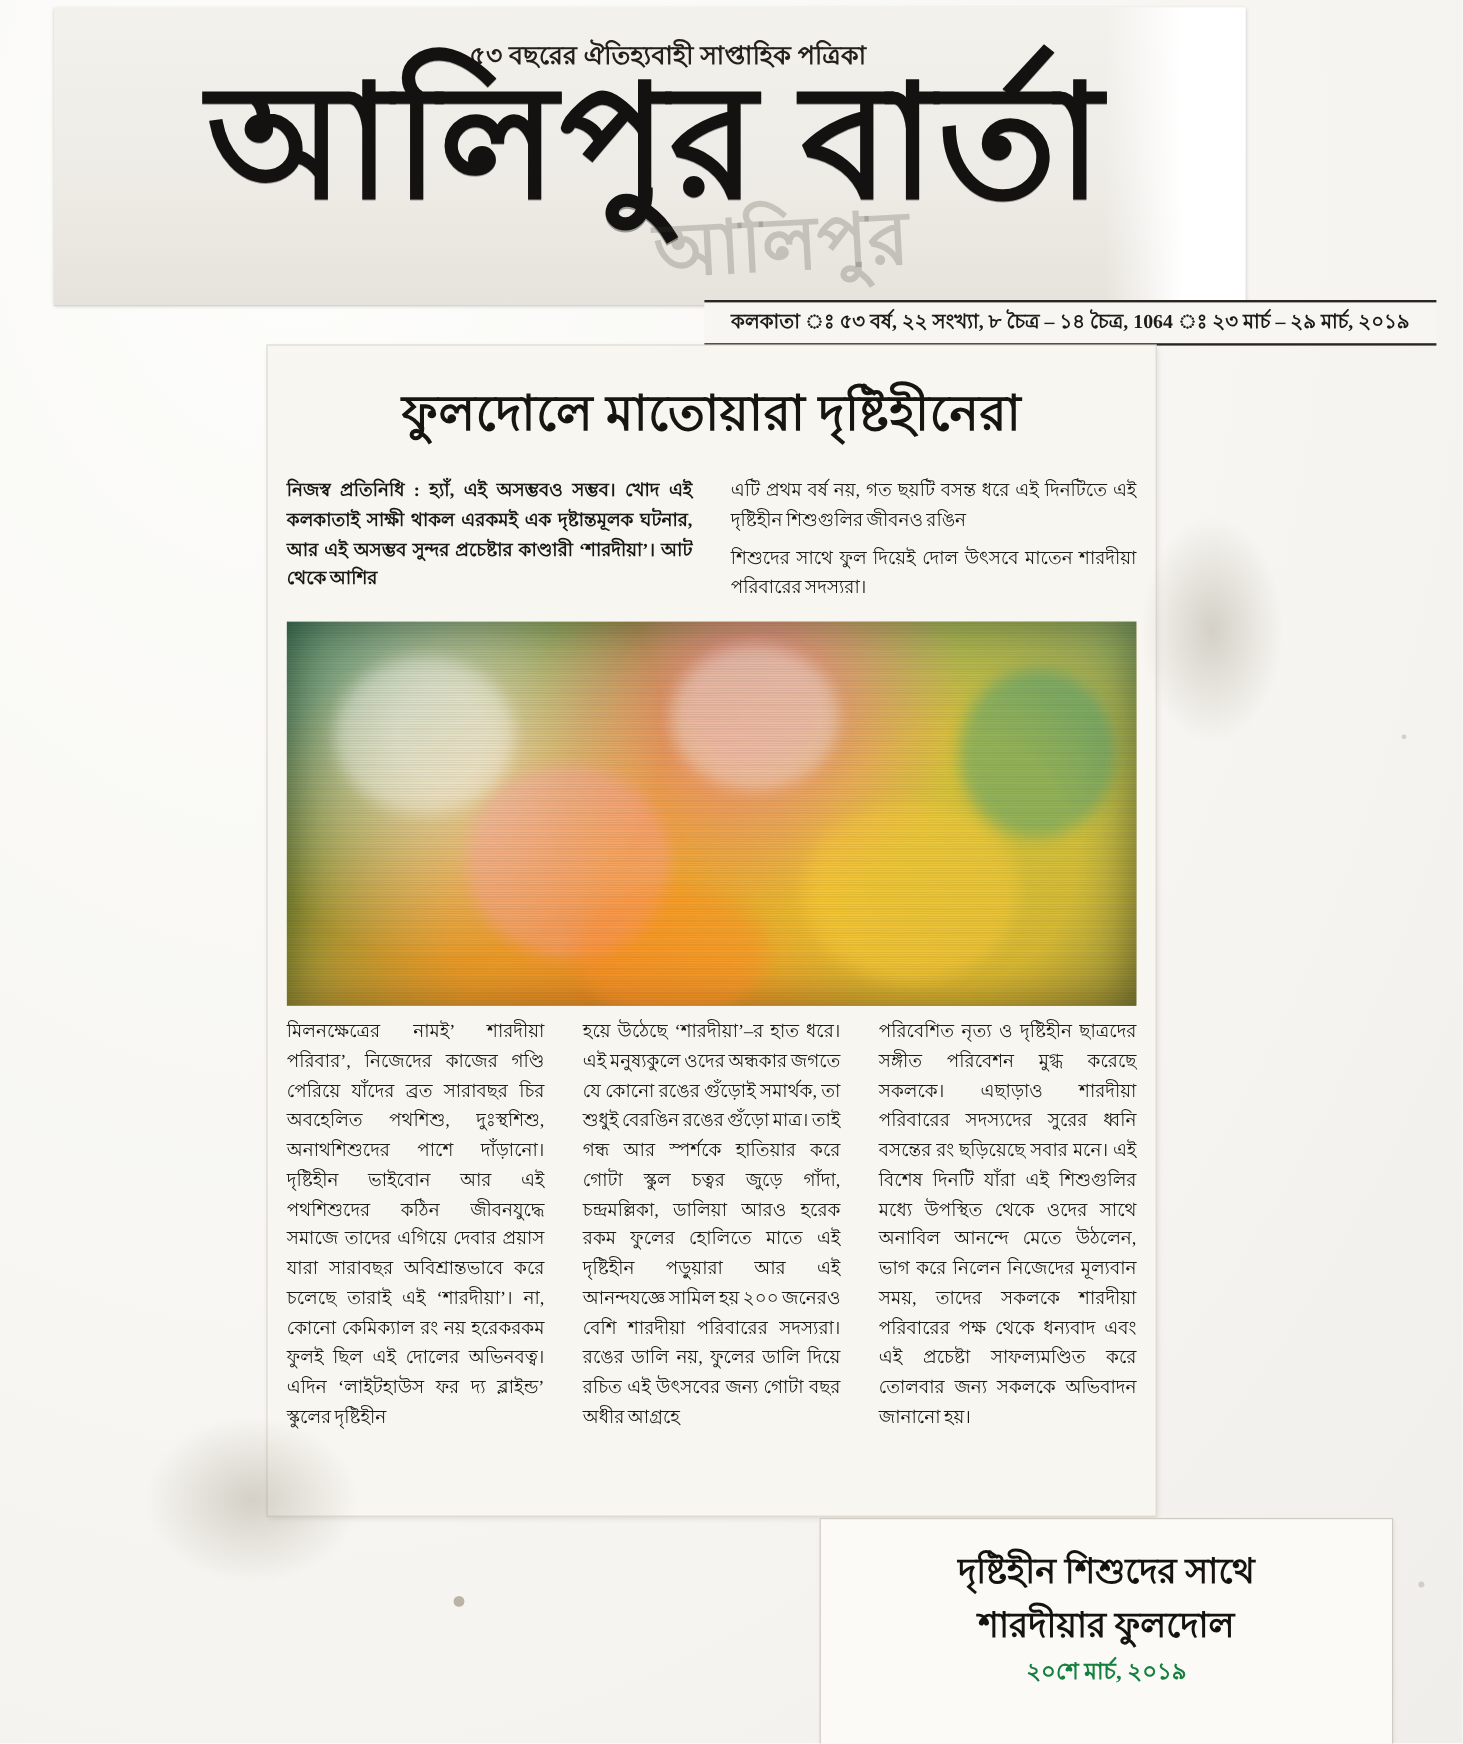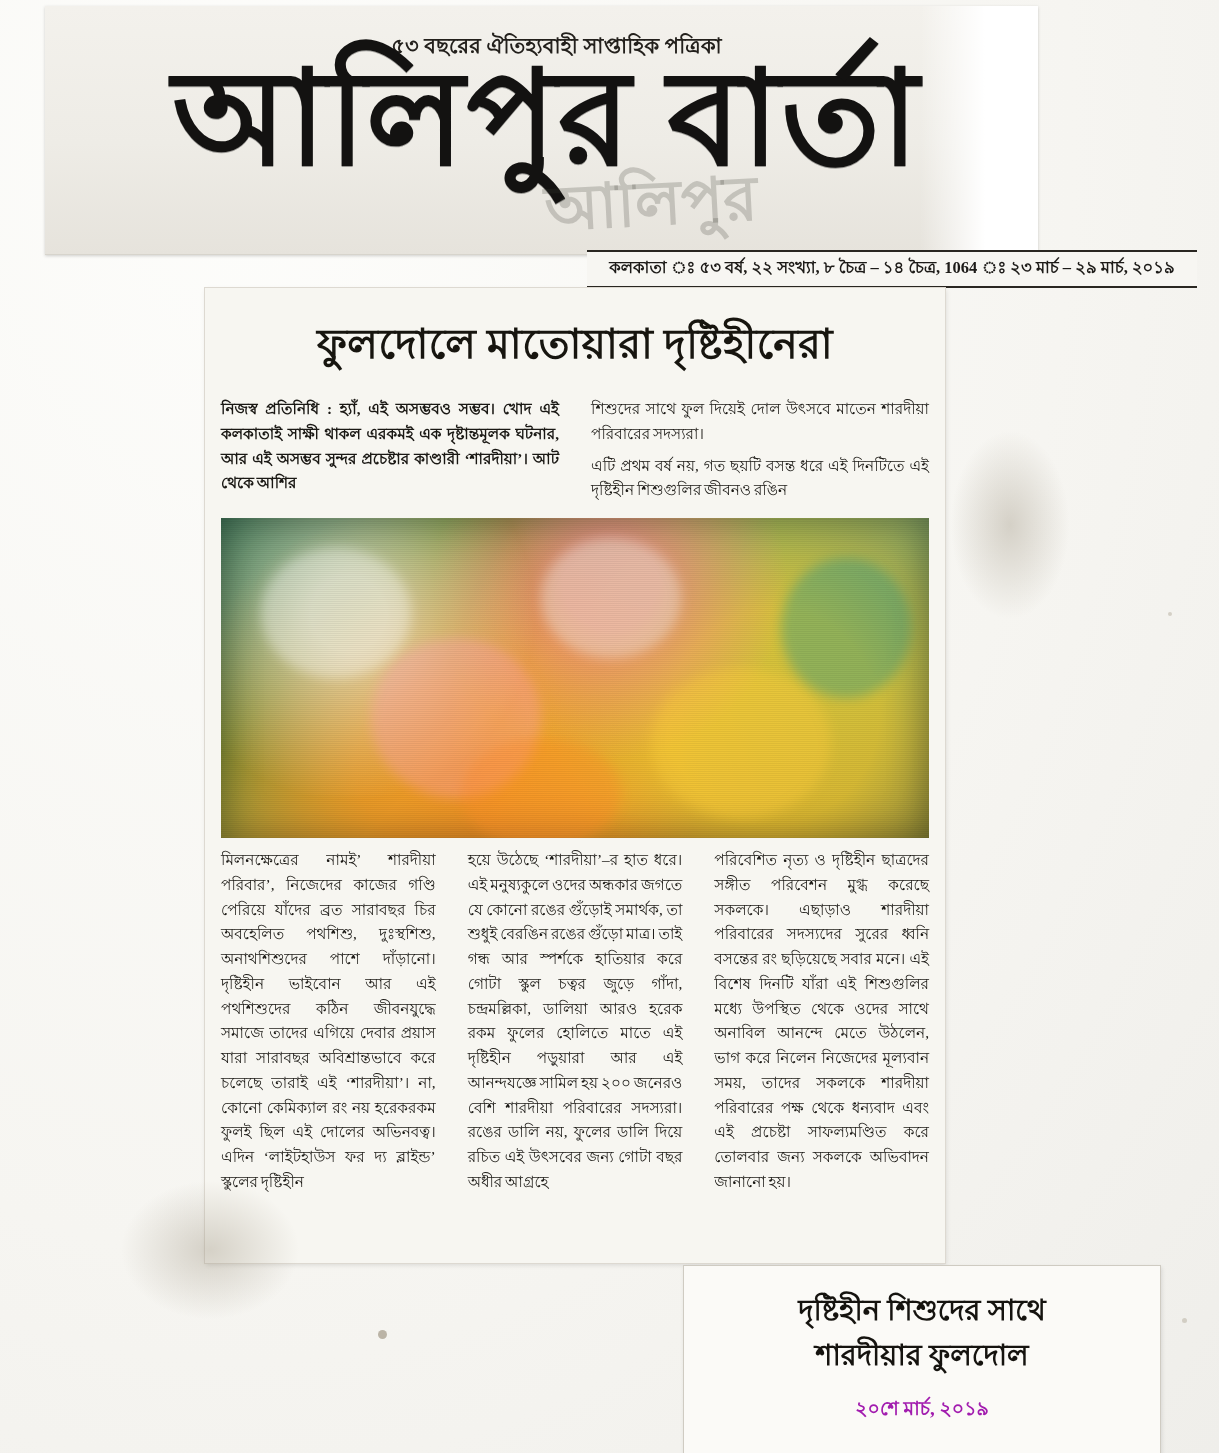--- a/index.html
+++ b/index.html
@@ -92,21 +92,21 @@
     color: #1d1b18;
     border-top: 2px solid #2a2722;
     border-bottom: 2px solid #2a2722;
     padding: 3px 0 4px;
     background: #f7f6f2;
   }
 
   
   .article {
     position: absolute;
-    left: 205px;
+    left: 223px;
     top: 288px;
     width: 740px;
     height: 975px;
     background: #f7f6f1;
     box-shadow: 0 0 0 1px #ddd9d1, 1px 2px 5px rgba(0,0,0,.12);
     padding: 14px 16px 10px;
     box-sizing: border-box;
   }
   .headline {
     text-align: center;
@@ -173,24 +173,24 @@
     padding: 22px 10px 10px;
     text-align: center;
   }
   .caption-line {
     font-size: 29px;
     font-weight: bold;
     color: #15130f;
     line-height: 1.55;
   }
   .caption-date {
-    margin-top: 16px;
+    margin-top: 0;
     font-size: 19px;
     font-weight: bold;
-    color: #a21caf;
+    color: #15803d;
   }
 
   
   .speck{ position:absolute; background:#b9b2a4; border-radius:50%; opacity:.55;}
   .smudge{
     position:absolute;
     background: radial-gradient(ellipse at center, rgba(150,140,120,.35), rgba(150,140,120,0) 70%);
   }
 </style>
 </head>
@@ -208,22 +208,22 @@
 
   <div class="article">
 
     <div class="headline">ফুলদোলে মাতোয়ারা দৃষ্টিহীনেরা</div>
 
     <div class="cols">
       <div class="col">
         <p class="lead">নিজস্ব প্রতিনিধি : হ্যাঁ, এই অসম্ভবও সম্ভব। খোদ এই কলকাতাই সাক্ষী থাকল এরকমই এক দৃষ্টান্তমূলক ঘটনার, আর এই অসম্ভব সুন্দর প্রচেষ্টার কাণ্ডারী ‘শারদীয়া’। আট থেকে আশির</p>
       </div>
       <div class="col">
+        <p>এটি প্রথম বর্ষ নয়, গত ছয়টি বসন্ত ধরে এই দিনটিতে এই দৃষ্টিহীন শিশুগুলির জীবনও রঙিন</p>
         <p>শিশুদের সাথে ফুল দিয়েই দোল উৎসবে মাতেন শারদীয়া পরিবারের সদস্যরা।</p>
-        <p>এটি প্রথম বর্ষ নয়, গত ছয়টি বসন্ত ধরে এই দিনটিতে এই দৃষ্টিহীন শিশুগুলির জীবনও রঙিন</p>
       </div>
     </div>
 
     <div class="photo">
       <div class="blob" style="left:40px;  top:30px;  width:150px; height:130px; background:rgba(255,255,255,.45);"></div>
       <div class="blob" style="left:150px; top:120px; width:170px; height:160px; background:rgba(255,160,180,.45);"></div>
       <div class="blob" style="left:320px; top:20px;  width:140px; height:120px; background:rgba(240,240,230,.5);"></div>
       <div class="blob" style="left:430px; top:150px; width:180px; height:150px; background:rgba(255,205,60,.5);"></div>
       <div class="blob" style="left:560px; top:40px;  width:130px; height:140px; background:rgba(30,150,140,.45);"></div>
       <div class="blob" style="left:240px; top:220px; width:160px; height:110px; background:rgba(255,140,40,.45);"></div>

